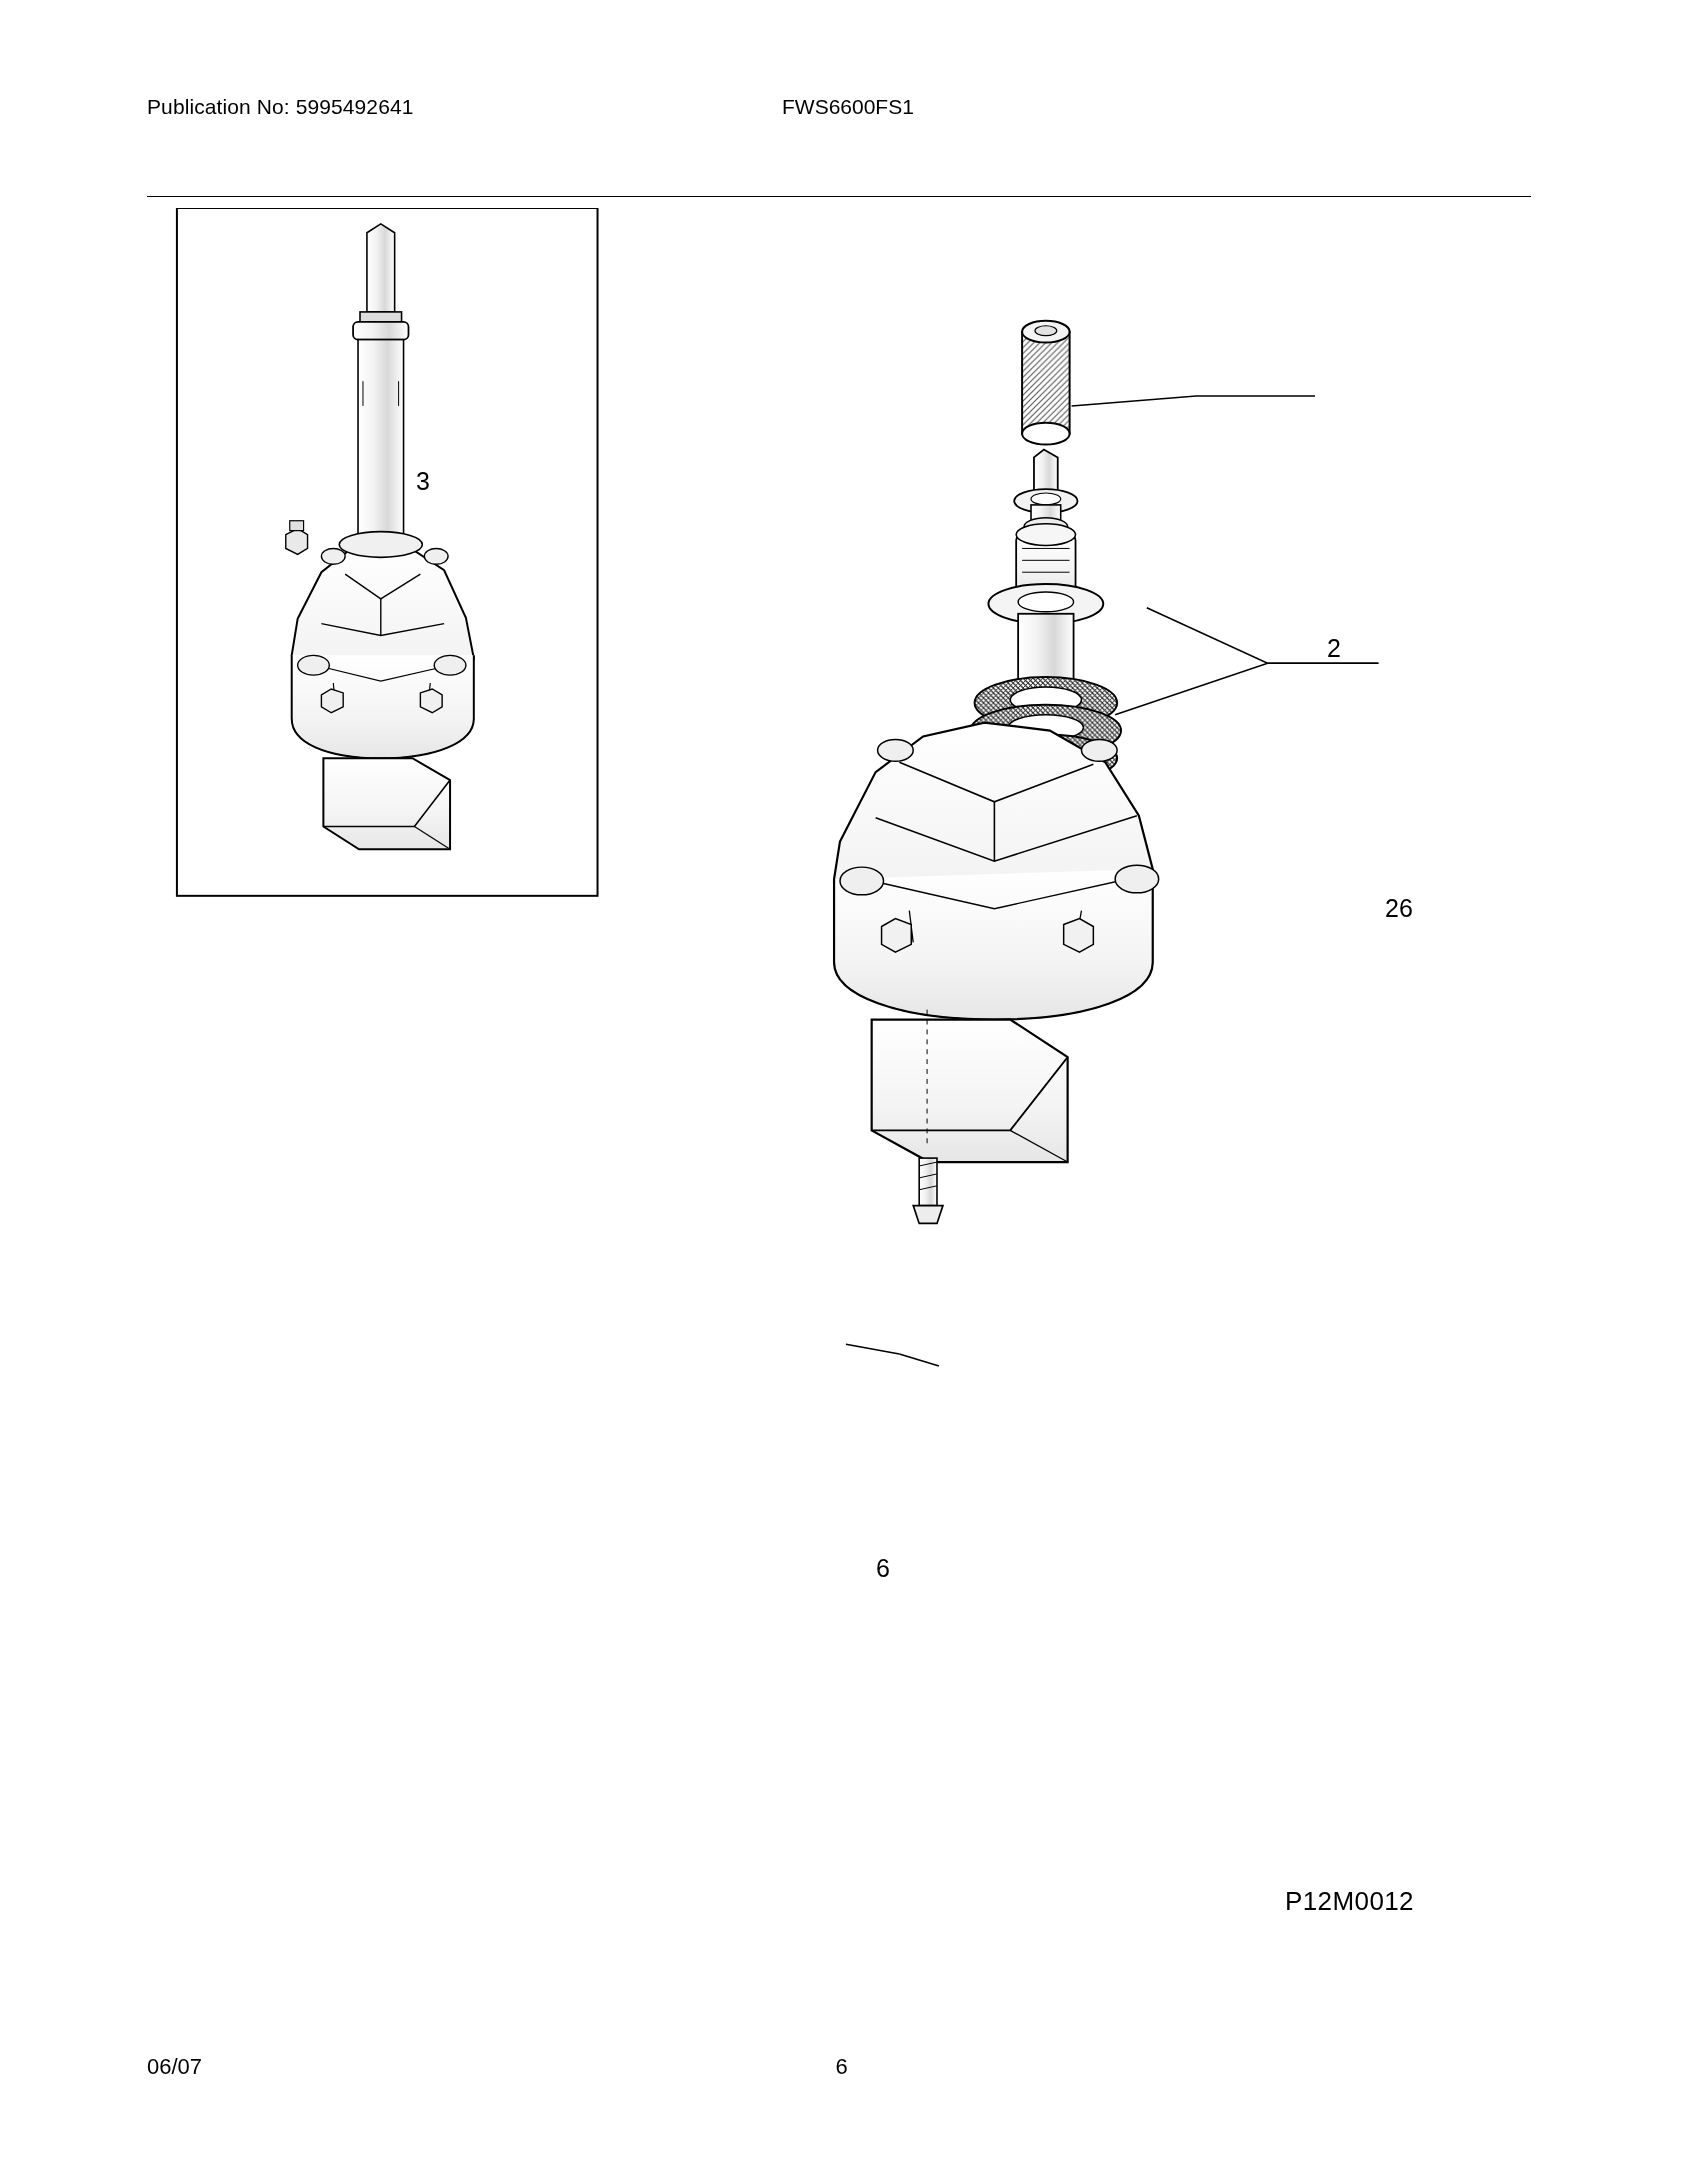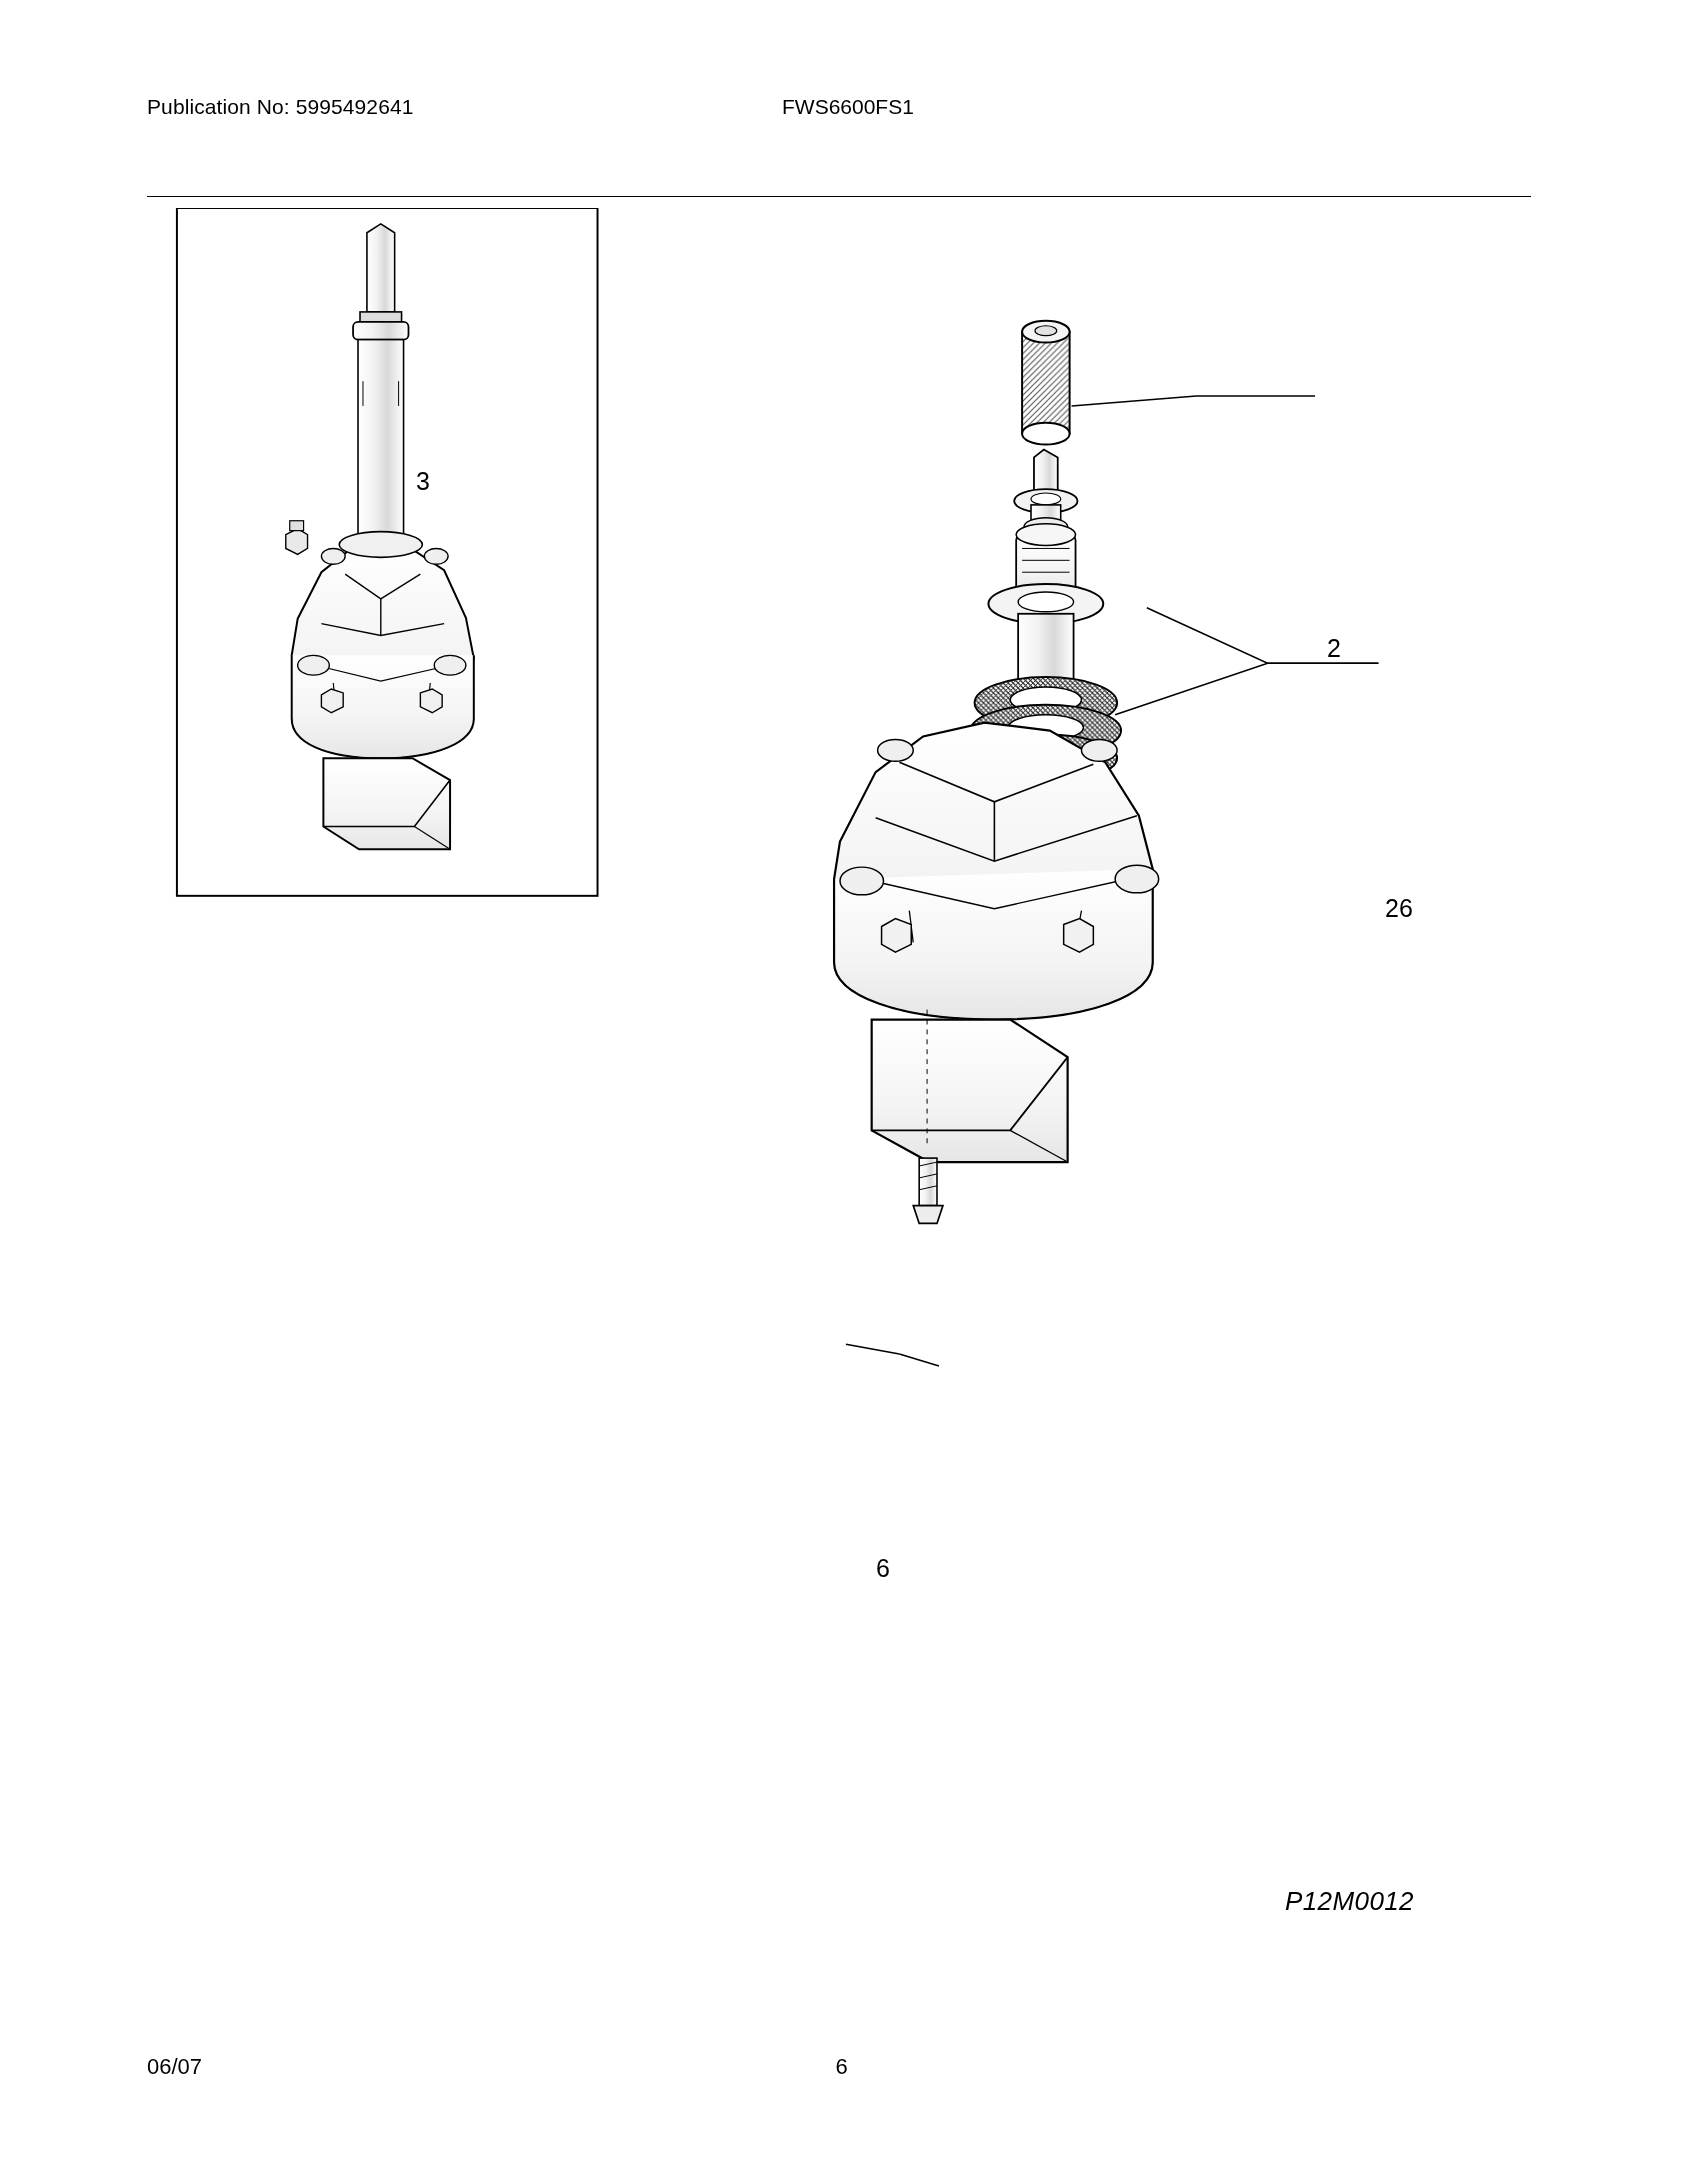--- a/index.html
+++ b/index.html
@@ -72,21 +72,20 @@
     width: 1683px;
     text-align: center;
     font-size: 22px;
   }
   .figure-code {
     position: absolute;
     left: 1285px;
     top: 1886px;
     font-size: 26px;
     letter-spacing: 0.4px;
-    font-style: italic;
   }
 
   
   .illustration {
     position: absolute;
     left: 147px;
     top: 208px;
     width: 1386px;
     height: 1247px;
   }

